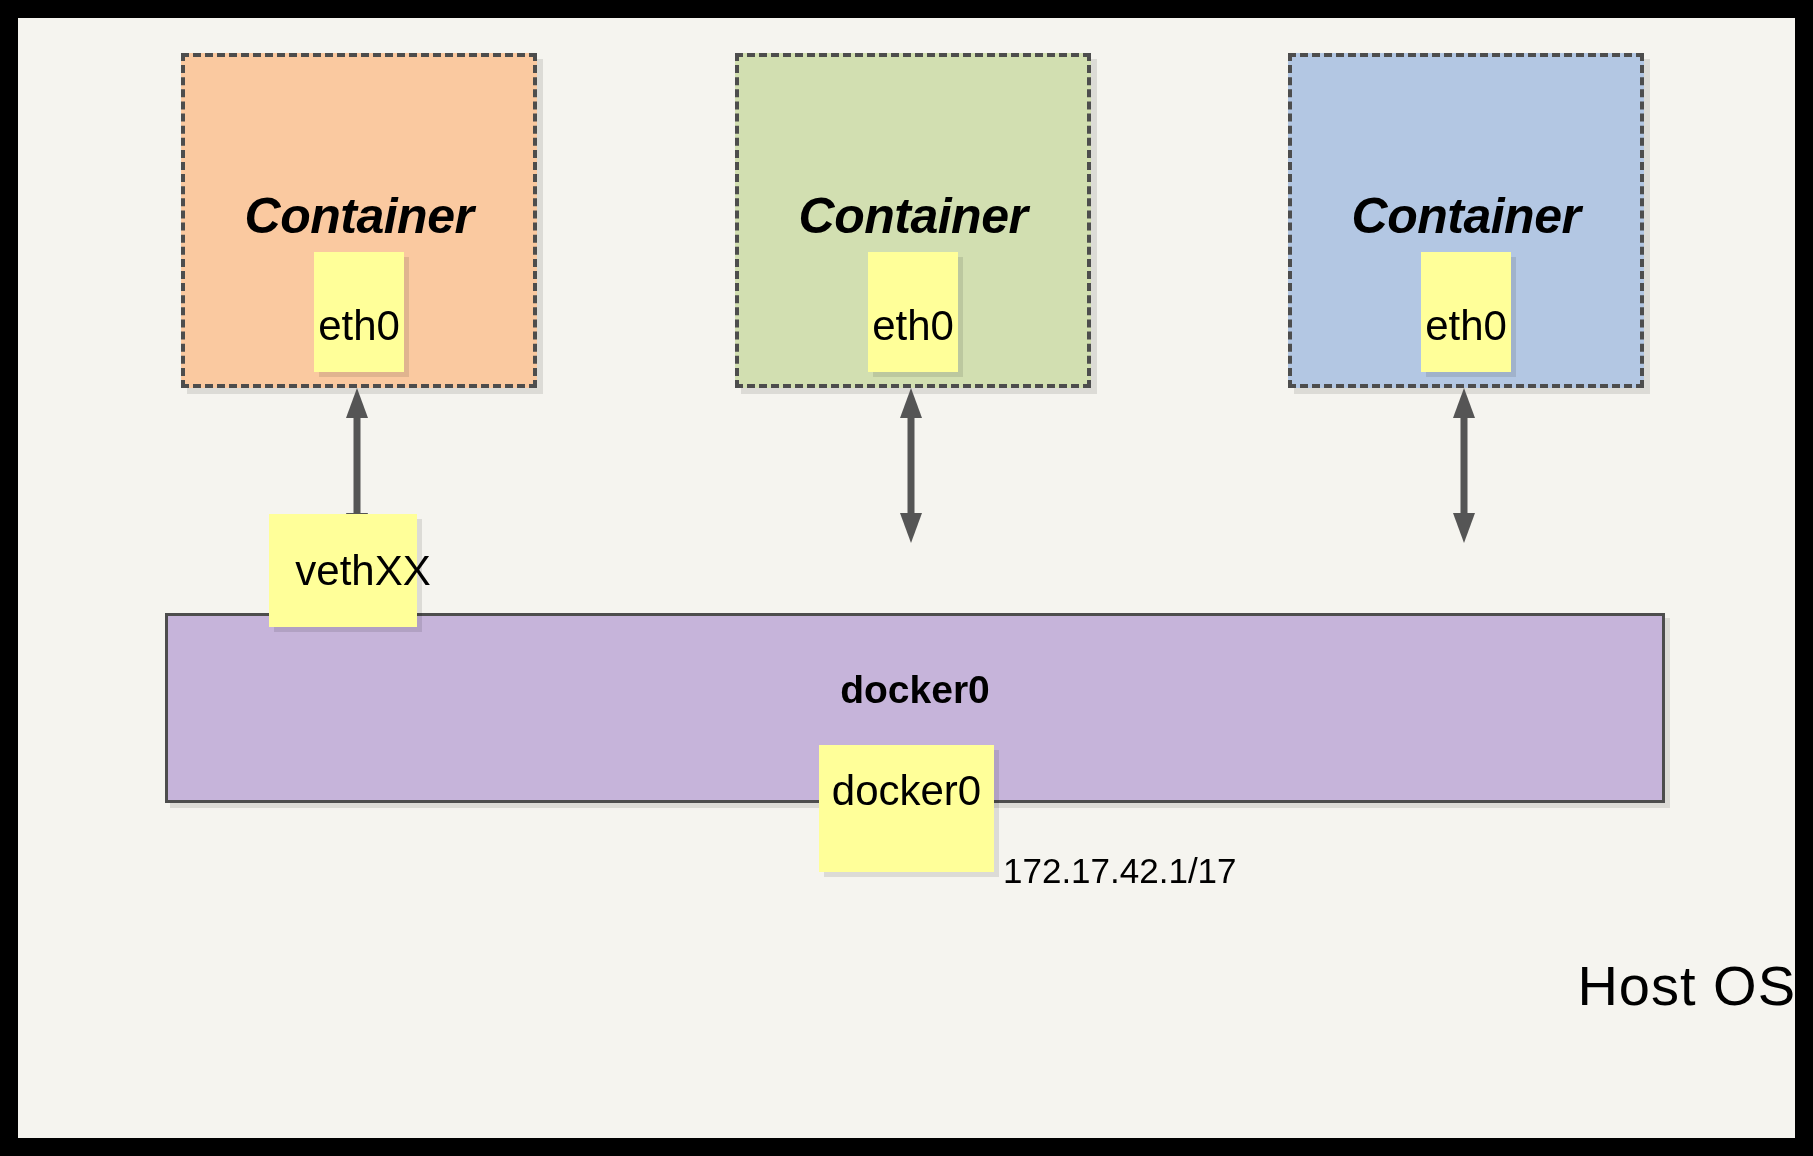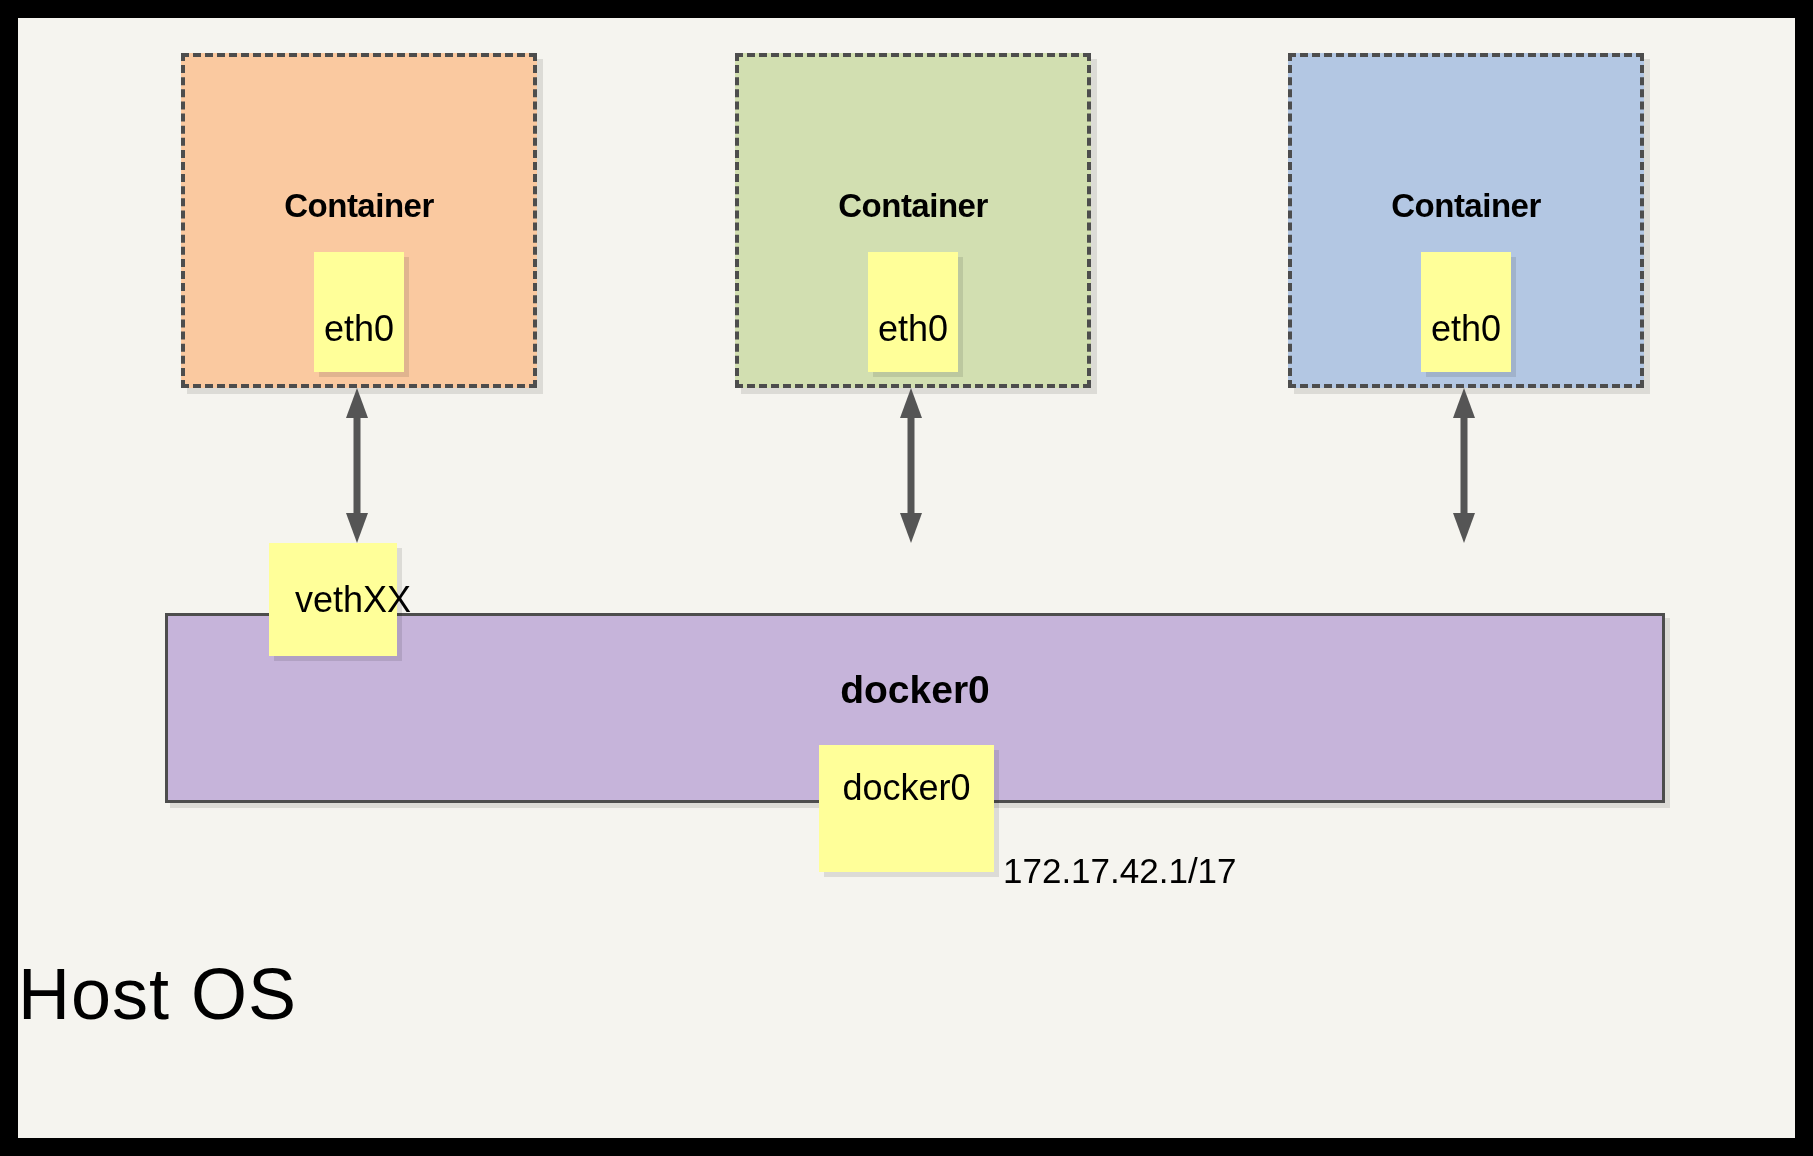--- a/index.html
+++ b/index.html
@@ -33,54 +33,55 @@
     border: 4px dashed #4d4d4d;
     box-sizing: border-box;
     box-shadow: 6px 6px 0 0 rgba(0,0,0,0.10);
   }
   .container-box .container-title {
     position: absolute;
     top: 130px;
     left: 0;
     width: 100%;
     text-align: center;
-    font-size: 33px;
+    font-size: 50px;
     font-weight: bold;
     color: #000000;
     letter-spacing: -0.5px;
+    font-style: italic;
   }
   #container-1 { left: 163px; background: #fac9a0; }
   #container-2 { left: 717px; background: #d2dfb1; }
   #container-3 { left: 1270px; background: #b3c7e3; }
 
   
   .yellow-box {
     position: absolute;
     background: #ffff99;
     box-shadow: 5px 5px 0 0 rgba(0,0,0,0.10);
     color: #000000;
     display: flex;
     align-items: center;
     justify-content: center;
-    font-size: 36px;
+    font-size: 42px;
     box-sizing: border-box;
   }
   .eth-box {
     width: 90px;
     height: 120px;
     top: 195px;
     left: 50%;
     margin-left: -45px;
     align-items: flex-end;
     padding-bottom: 22px;
   }
   .veth-box {
-    width: 128px;
+    width: 148px;
     height: 113px;
-    top: 525px;
+    top: 496px;
     padding-left: 40px;
   }
   #veth-xx { left: 251px; }
   #veth-yy { left: 803px; }
   #veth-zz { left: 1358px; }
 
   
   .arrow {
     position: absolute;
     top: 370px;
@@ -129,22 +130,22 @@
     color: #000000;
     white-space: nowrap;
   }
 
   
   #host-os-label {
     position: absolute;
     left: 0;
     top: 935px;
     width: 1778px;
-    text-align: left;
-    font-size: 72px;
+    text-align: right;
+    font-size: 56px;
     color: #000000;
     letter-spacing: 1px;
   }
 </style>
 </head>
 <body>
 
 <div id="canvas">
   <div id="stage">
 

